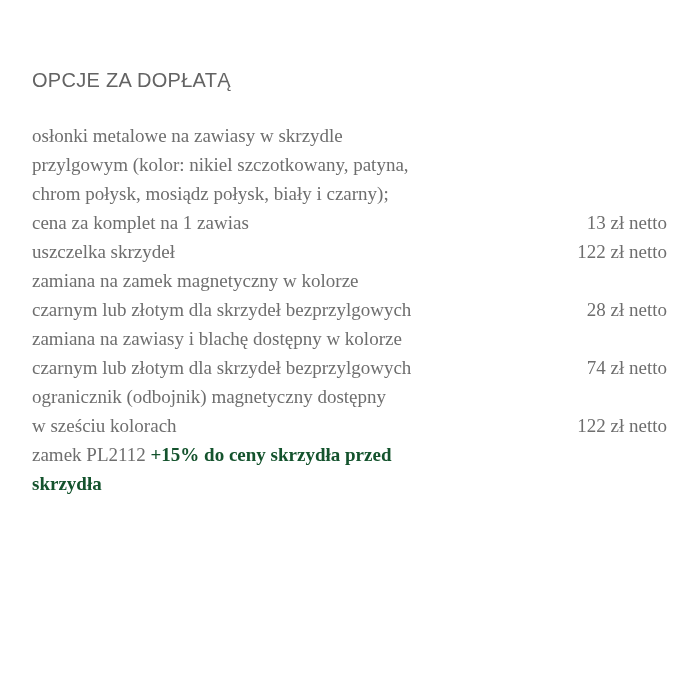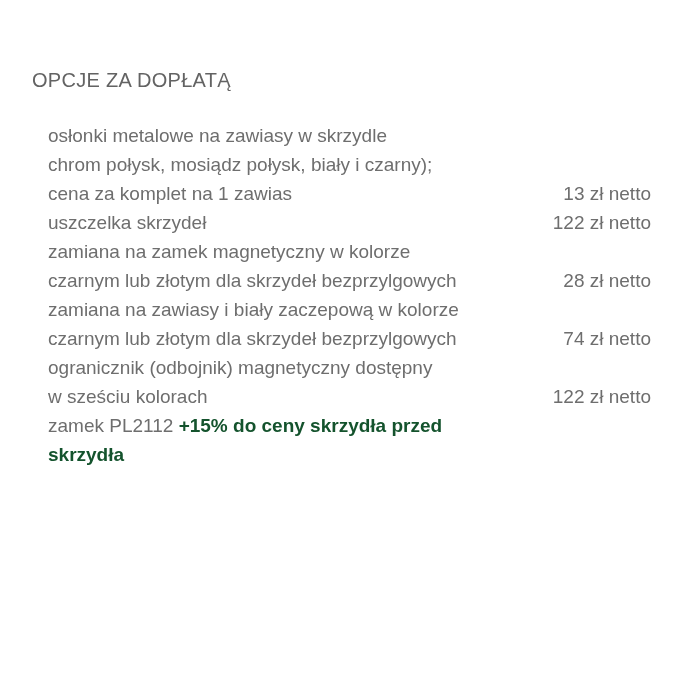--- a/index.html
+++ b/index.html
@@ -21,22 +21,23 @@
   }
   .title {
     margin: 0 0 26px 0;
     font-size: 20px;
     line-height: 29px;
     font-weight: 400;
     color: #636363;
     letter-spacing: 0.3px;
   }
   .price-list {
-    margin: 16px;
+    margin: 0;
     padding: 0;
+    font-family: Liberation Serif, serif;
   }
   .row {
     display: flex;
     justify-content: space-between;
     align-items: baseline;
     font-size: 19px;
     line-height: 29px;
     color: #6e6e6e;
   }
   .txt {
@@ -58,20 +59,24 @@
 <div class="doc">
   <h1 class="title">OPCJE ZA DOPŁATĄ</h1>
 
   <div class="price-list">
 
     <div class="row">
       <span class="txt"><span>osłonki metalowe na zawiasy w skrzydle</span><span class="bold"></span></span>
       <span class="price"></span>
     </div>
 
+    <div class="row">
+      <span class="txt"><span>przylgowym (kolor: nikiel szczotkowany, patyna,</span><span class="bold"></span></span>
+      <span class="price"></span>
+    </div>
 
     <div class="row">
       <span class="txt"><span>chrom połysk, mosiądz połysk, biały i czarny);</span><span class="bold"></span></span>
       <span class="price"></span>
     </div>
 
     <div class="row">
       <span class="txt"><span>cena za komplet na 1 zawias</span><span class="bold"></span></span>
       <span class="price">13 zł netto</span>
     </div>
@@ -85,21 +90,21 @@
       <span class="txt"><span>zamiana na zamek magnetyczny w kolorze</span><span class="bold"></span></span>
       <span class="price"></span>
     </div>
 
     <div class="row">
       <span class="txt"><span>czarnym lub złotym dla skrzydeł bezprzylgowych</span><span class="bold"></span></span>
       <span class="price">28 zł netto</span>
     </div>
 
     <div class="row">
-      <span class="txt"><span>zamiana na zawiasy i biały zaczepową w kolorze</span><span class="bold"></span></span>
+      <span class="txt"><span>zamiana na zawiasy i blachę dostępny w kolorze</span><span class="bold"></span></span>
       <span class="price"></span>
     </div>
 
     <div class="row">
       <span class="txt"><span>czarnym lub złotym dla skrzydeł bezprzylgowych</span><span class="bold"></span></span>
       <span class="price">74 zł netto</span>
     </div>
 
     <div class="row">
       <span class="txt"><span>ogranicznik (odbojnik) magnetyczny dostępny</span><span class="bold"></span></span>

